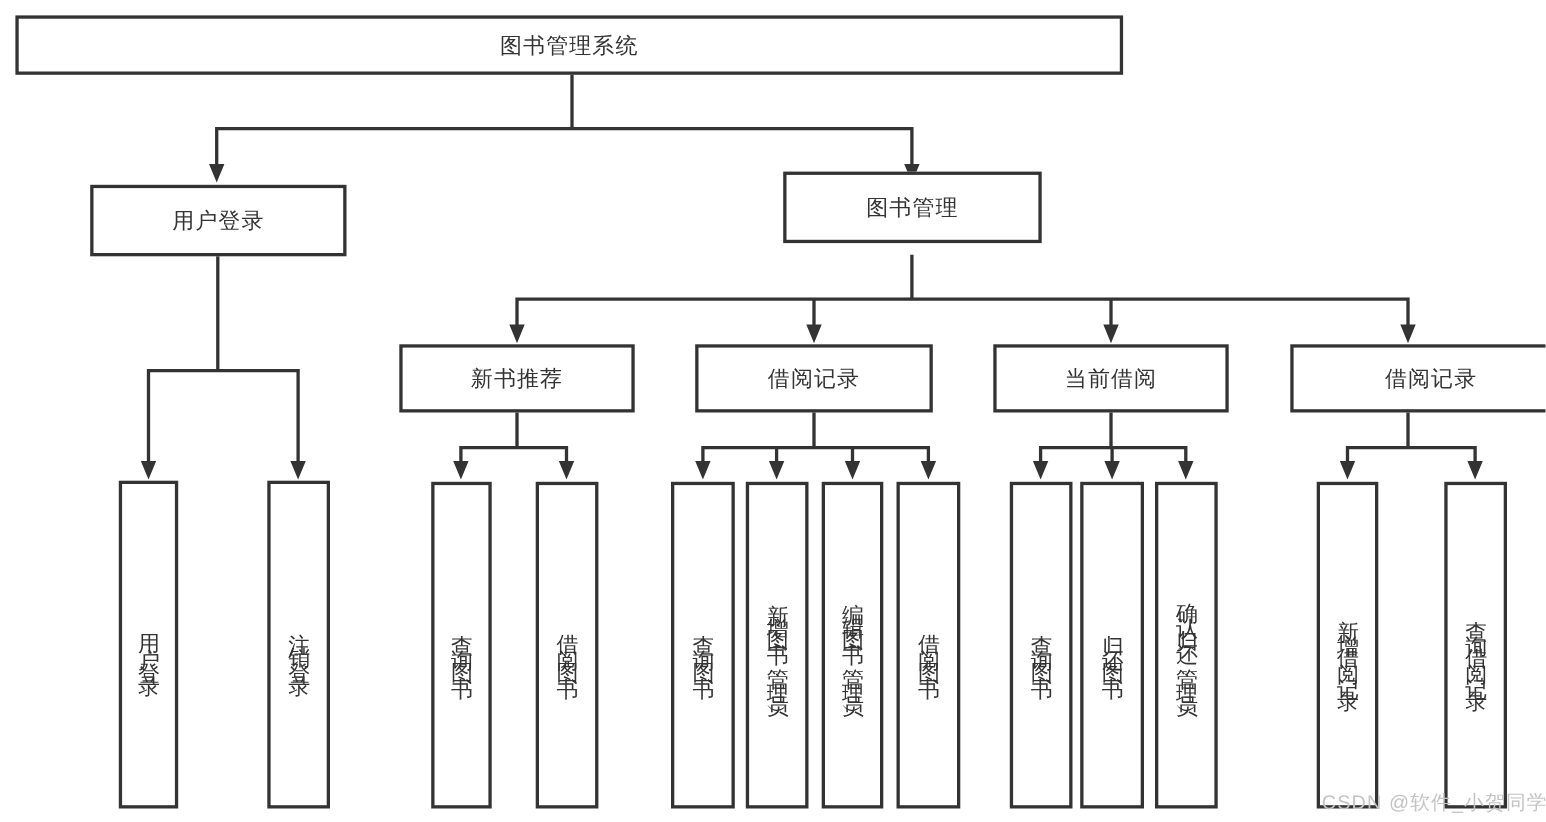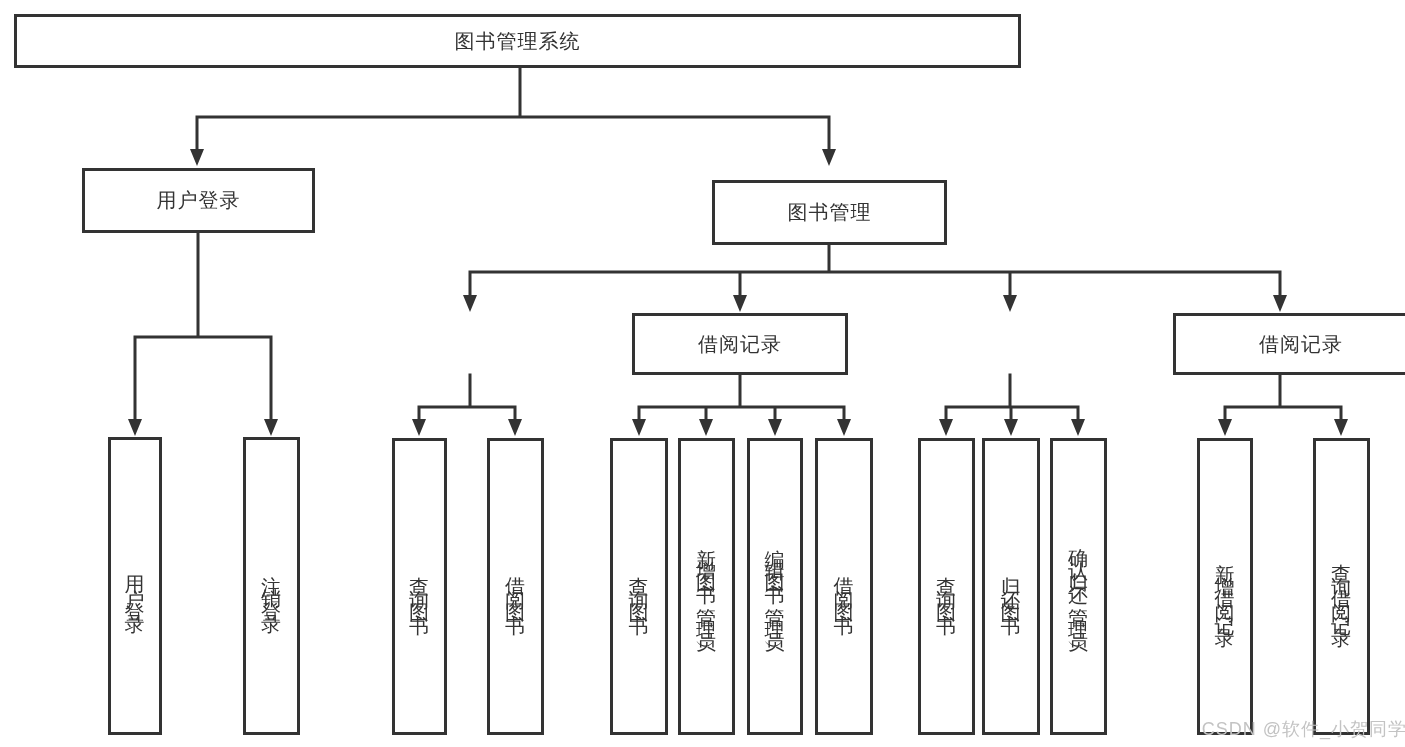--- a/index.html
+++ b/index.html
@@ -80,23 +80,25 @@
       M939,419 L953,419 L946,436 Z
       M1004,419 L1018,419 L1011,436 Z
       M1071,419 L1085,419 L1078,436 Z
       M1218,419 L1232,419 L1225,436 Z
       M1334,419 L1348,419 L1341,436 Z"></path>
   </svg>
 
   <div class="node hbox" style="left:14px;top:14px;width:1007px;height:54px">图书管理系统</div>
 
   <div class="node hbox" style="left:82px;top:168px;width:233px;height:65px">用户登录</div>
-  <div class="node hbox" style="left:712px;top:180px;width:235px;height:65px">图书管理</div>
+  <div class="node hbox" style="left:712px;top:156px;width:235px;height:65px">图书管理</div>
 
+  <div class="node hbox" style="left:363px;top:313px;width:214px;height:62px">新书推荐</div>
   <div class="node hbox" style="left:632px;top:313px;width:216px;height:62px">借阅记录</div>
+  <div class="node hbox" style="left:903px;top:313px;width:214px;height:62px">当前借阅</div>
   <div class="node hbox" style="left:1173px;top:313px;width:256px;height:62px">借阅记录</div>
 
   <div class="node vbox" style="left:108px;top:437px;width:54px;height:298px">用户登录</div>
   <div class="node vbox" style="left:243px;top:437px;width:57px;height:298px">注销登录</div>
 
   <div class="node vbox" style="left:392px;top:438px;width:55px;height:297px">查询图书</div>
   <div class="node vbox" style="left:487px;top:438px;width:57px;height:297px">借阅图书</div>
 
   <div class="node vbox" style="left:610px;top:438px;width:58px;height:297px">查询图书</div>
   <div class="node vbox long" style="left:678px;top:438px;width:57px;height:297px">新增图书（管理员）</div>

